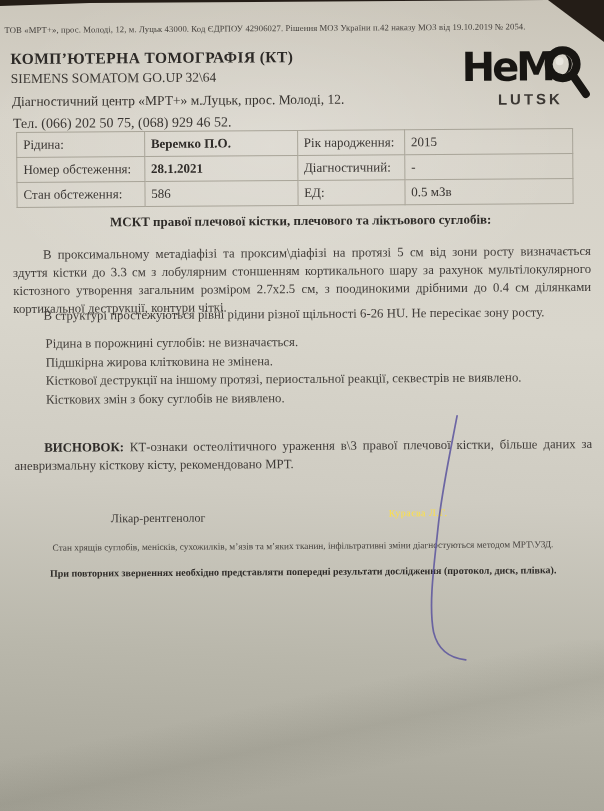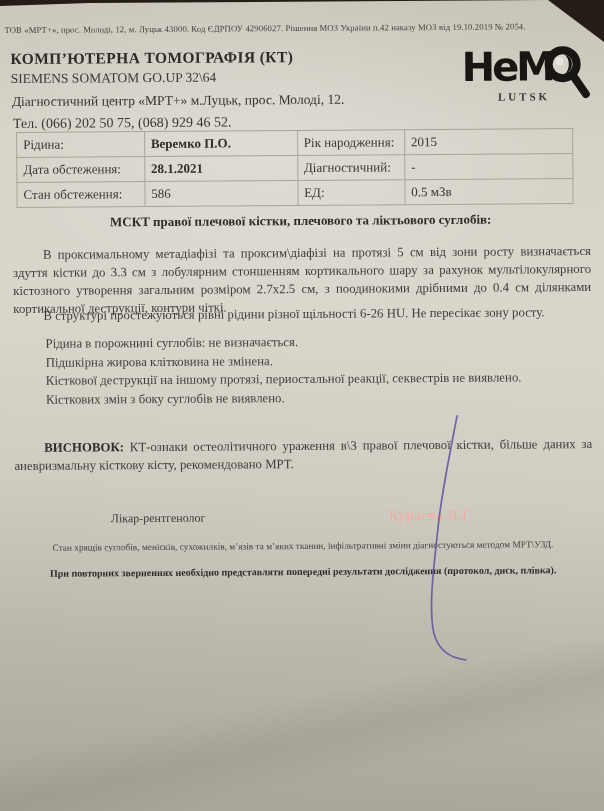--- a/index.html
+++ b/index.html
@@ -37,21 +37,21 @@
 
   .logo{position:absolute;left:452px;top:48px;width:150px;height:64px;}
   .logo-text{
     position:absolute;left:0;top:0;
     font-family:"DejaVu Sans", sans-serif;font-weight:bold;
     font-size:40px;line-height:40px;letter-spacing:-3px;color:#181613;margin-left:12px;
   }
   .logo-glass{position:absolute;left:92px;top:-2px;}
   .logo-city{
     position:absolute;left:48px;top:44px;
-    font-family:Liberation Serif, serif;font-size:11px;font-weight:bold;
+    font-family:Liberation Sans, sans-serif;font-size:15px;font-weight:bold;
     letter-spacing:3px;color:#3c3834;
   }
 
   table.ptable{
     position:absolute;left:18px;top:130px;width:557px;
     border-collapse:collapse;font-size:13px;color:#3a3633;
   }
   table.ptable td{
     border:1px solid #a8a498;padding:2px 6px;height:20px;vertical-align:middle;
   }
@@ -72,21 +72,21 @@
   }
   .findings{
     left:46px;top:333px;width:540px;
     font-size:12.8px;line-height:18.5px;color:#44403c;
   }
   .conclusion{
     left:14px;top:437px;width:578px;
     font-size:12.8px;line-height:18px;text-align:justify;text-indent:30px;color:#403c39;
   }
   .doctor-title{left:110px;top:510px;font-size:12px;color:#3c3835;}
-  .doctor-name{left:388px;top:508px;font-size:15px;color:#fca5a5;letter-spacing:0.5px;}
+  .doctor-name{left:388px;top:508px;font-size:10px;color:#fde047;letter-spacing:0.5px;}
   .fine-print{
     left:0;top:541px;width:604px;text-align:center;
     font-size:9.3px;color:#45413d;
   }
   .notice{
     left:0;top:566px;width:604px;text-align:center;
     font-size:10px;font-weight:bold;color:#2f2c29;
   }
   .signature-svg{position:absolute;left:0;top:0;pointer-events:none;}
 </style>
@@ -120,21 +120,21 @@
 
   <table class="ptable">
     <tbody>
         <tr>
       <td class="c1">Рідина:</td>
       <td class="c2 bold">Веремко П.О.</td>
       <td class="c3">Рік народження:</td>
       <td class="c4">2015</td>
     </tr>
     <tr>
-      <td class="c1">Дата обстеження:</td>
+      <td class="c1">Номер обстеження:</td>
       <td class="c2 bold">28.1.2021</td>
       <td class="c3">Діагностичний:</td>
       <td class="c4">-</td>
     </tr>
     <tr>
       <td class="c1">Стан обстеження:</td>
       <td class="c2">586</td>
       <td class="c3">ЕД:</td>
       <td class="c4">0.5 мЗв</td>
     </tr>

